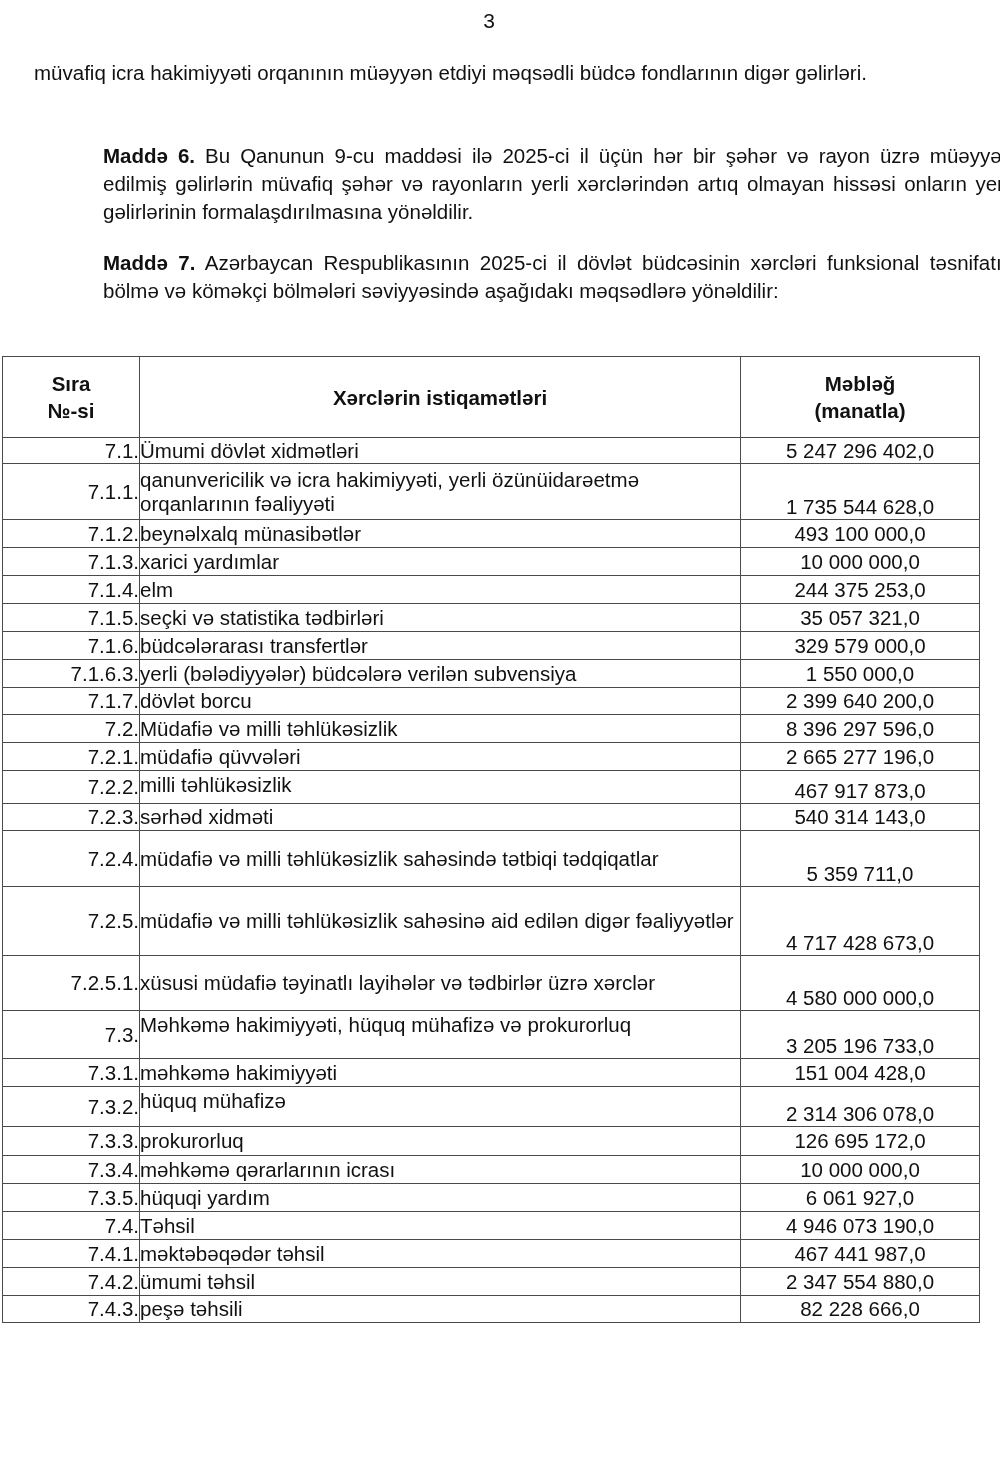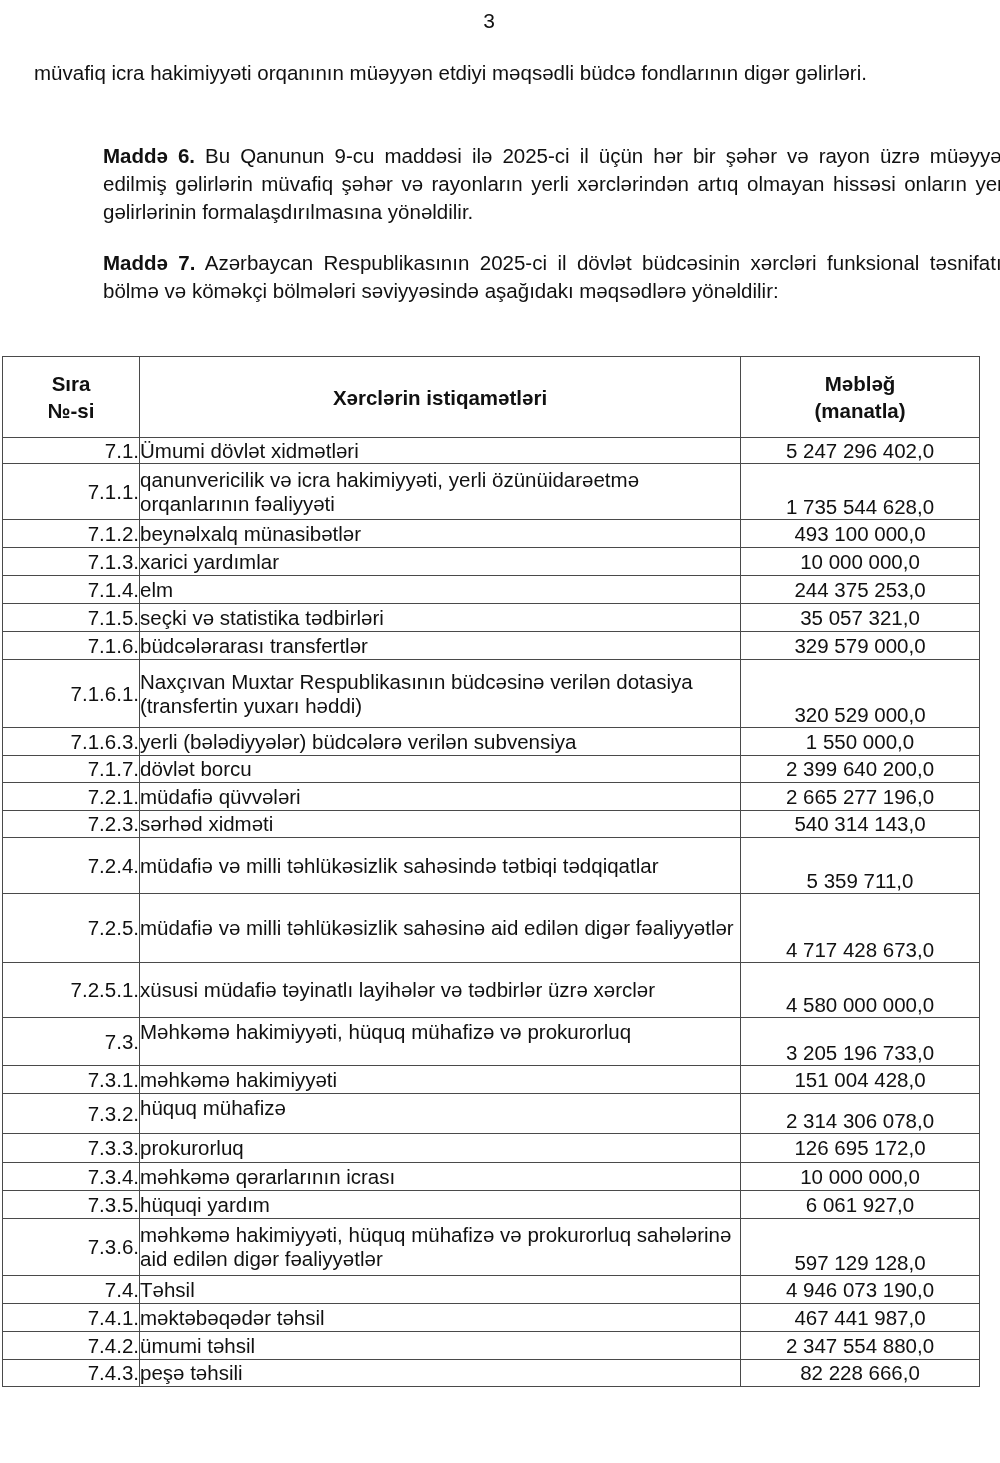--- a/index.html
+++ b/index.html
@@ -107,39 +107,44 @@
       <tr style="height: 28px;">
         <td class="num">7.1.5.</td>
         <td class="desc">seçki və statistika tədbirləri</td>
         <td class="amt">35 057 321,0</td>
       </tr>
       <tr style="height: 28px;">
         <td class="num">7.1.6.</td>
         <td class="desc">büdcələrarası transfertlər</td>
         <td class="amt">329 579 000,0</td>
       </tr>
-      <tr style="height: 68px;">
-        <td class="num">7.1.6.1.</td>
-        <td class="desc">Naxçıvan Muxtar Respublikasının büdcəsinə verilən dotasiya (transfertin yuxarı həddi)</td>
-        <td class="amt bottom">320 529 000,0</td>
-      </tr>
       <tr style="height: 28px;">
         <td class="num">7.1.6.3.</td>
         <td class="desc">yerli (bələdiyyələr) büdcələrə verilən subvensiya</td>
         <td class="amt">1 550 000,0</td>
       </tr>
       <tr style="height: 27px;">
         <td class="num">7.1.7.</td>
         <td class="desc">dövlət borcu</td>
         <td class="amt">2 399 640 200,0</td>
       </tr>
       <tr style="height: 28px;">
+        <td class="num">7.2.</td>
+        <td class="desc">Müdafiə və milli təhlükəsizlik</td>
+        <td class="amt">8 396 297 596,0</td>
+      </tr>
+      <tr style="height: 28px;">
         <td class="num">7.2.1.</td>
         <td class="desc">müdafiə qüvvələri</td>
         <td class="amt">2 665 277 196,0</td>
+      </tr>
+      <tr style="height: 33px;">
+        <td class="num">7.2.2.</td>
+        <td class="desc top">milli təhlükəsizlik</td>
+        <td class="amt bottom">467 917 873,0</td>
       </tr>
       <tr style="height: 27px;">
         <td class="num">7.2.3.</td>
         <td class="desc">sərhəd xidməti</td>
         <td class="amt">540 314 143,0</td>
       </tr>
       <tr style="height: 56px; margin-left: 44px;">
         <td class="num">7.2.4.</td>
         <td class="desc">müdafiə və milli təhlükəsizlik sahəsində tətbiqi tədqiqatlar</td>
         <td class="amt bottom">5 359 711,0</td>
@@ -177,25 +182,20 @@
       <tr style="height: 28px;">
         <td class="num">7.3.4.</td>
         <td class="desc">məhkəmə qərarlarının icrası</td>
         <td class="amt">10 000 000,0</td>
       </tr>
       <tr style="height: 28px;">
         <td class="num">7.3.5.</td>
         <td class="desc">hüquqi yardım</td>
         <td class="amt">6 061 927,0</td>
       </tr>
-      <tr style="height: 57px;">
-        <td class="num">7.3.6.</td>
-        <td class="desc">məhkəmə hakimiyyəti, hüquq mühafizə və prokurorluq sahələrinə aid edilən digər fəaliyyətlər</td>
-        <td class="amt bottom">597 129 128,0</td>
-      </tr>
       <tr style="height: 28px;">
         <td class="num">7.4.</td>
         <td class="desc">Təhsil</td>
         <td class="amt">4 946 073 190,0</td>
       </tr>
       <tr style="height: 28px;">
         <td class="num">7.4.1.</td>
         <td class="desc">məktəbəqədər təhsil</td>
         <td class="amt">467 441 987,0</td>
       </tr>

